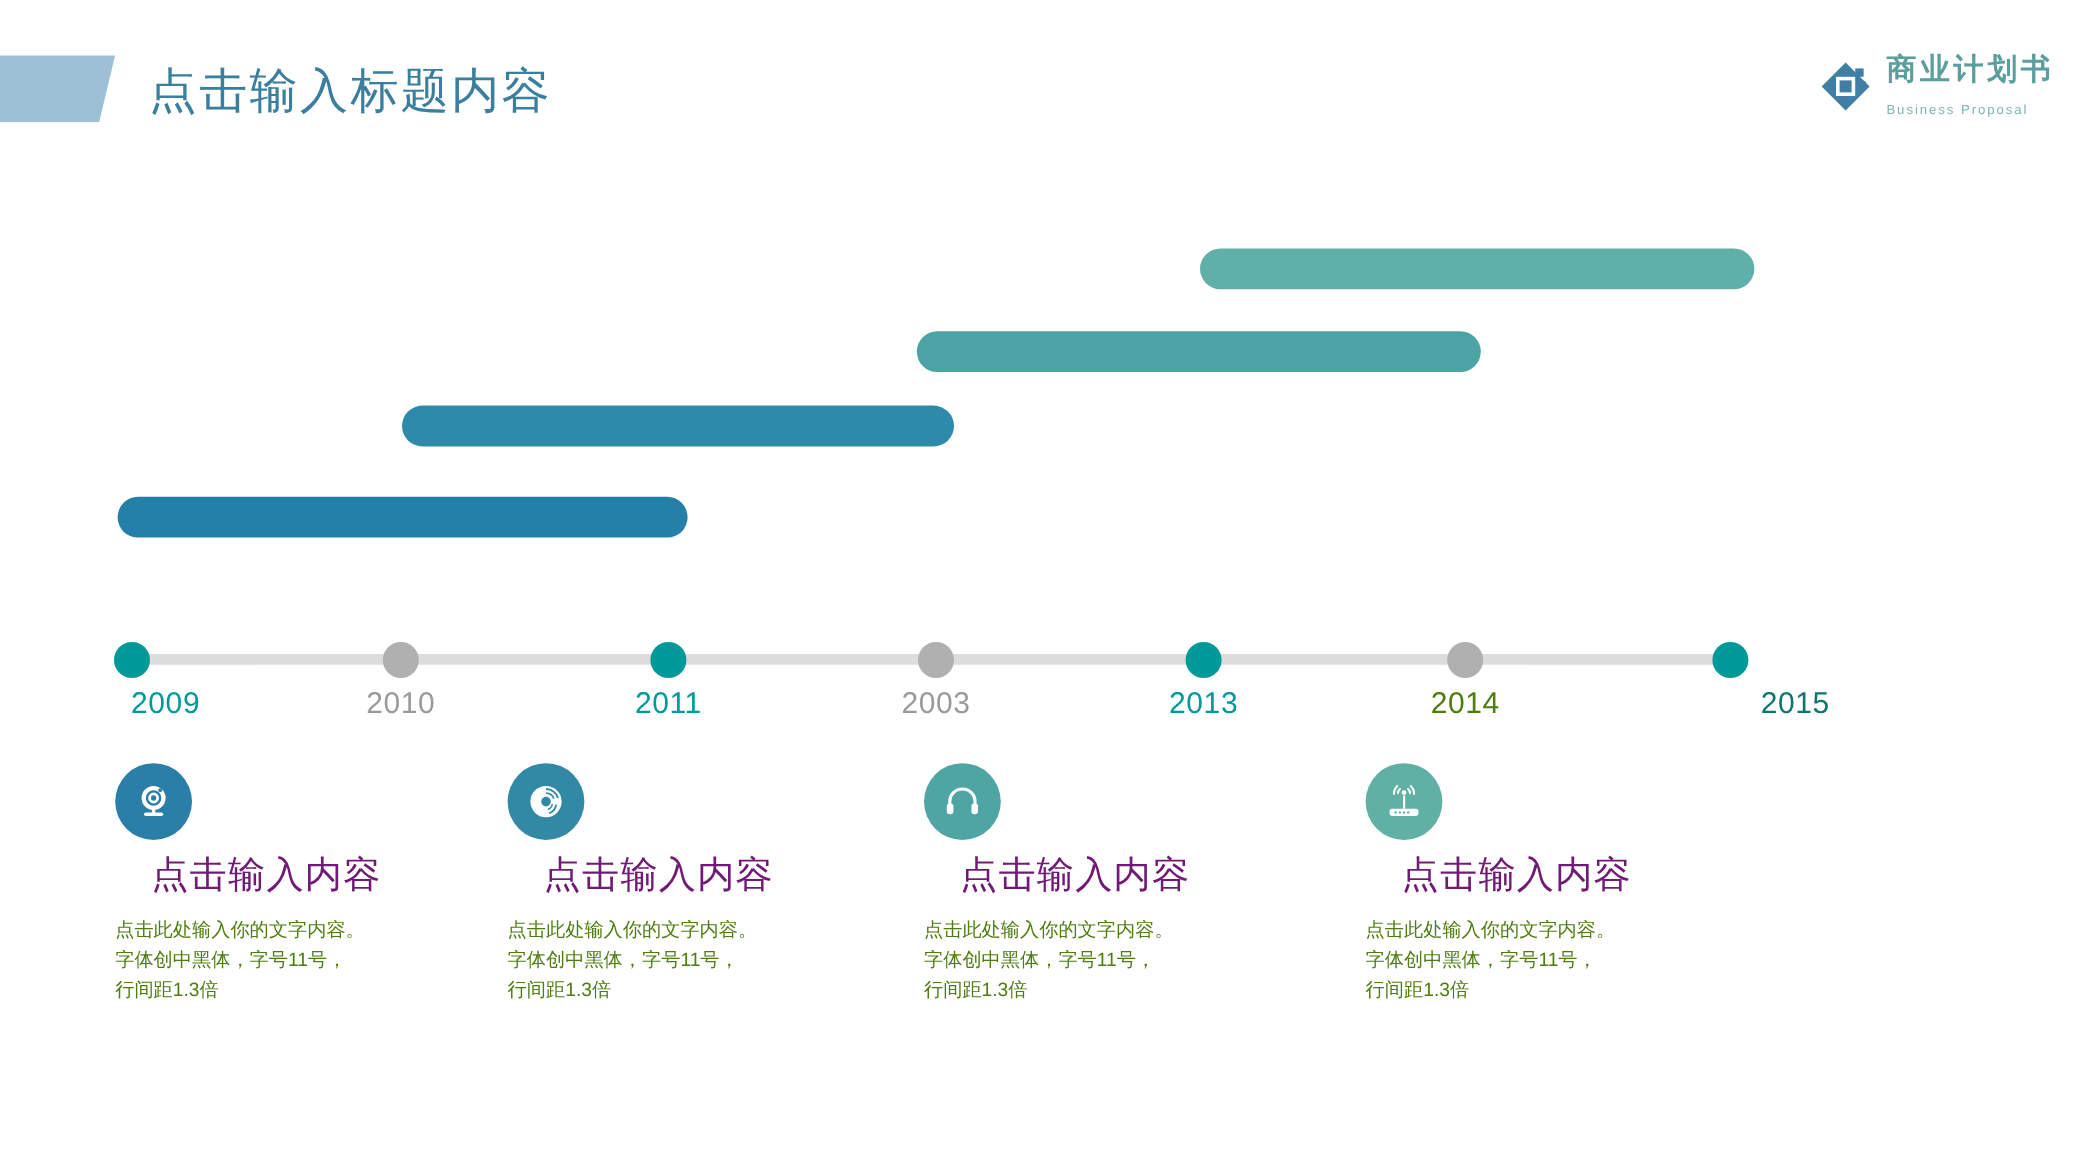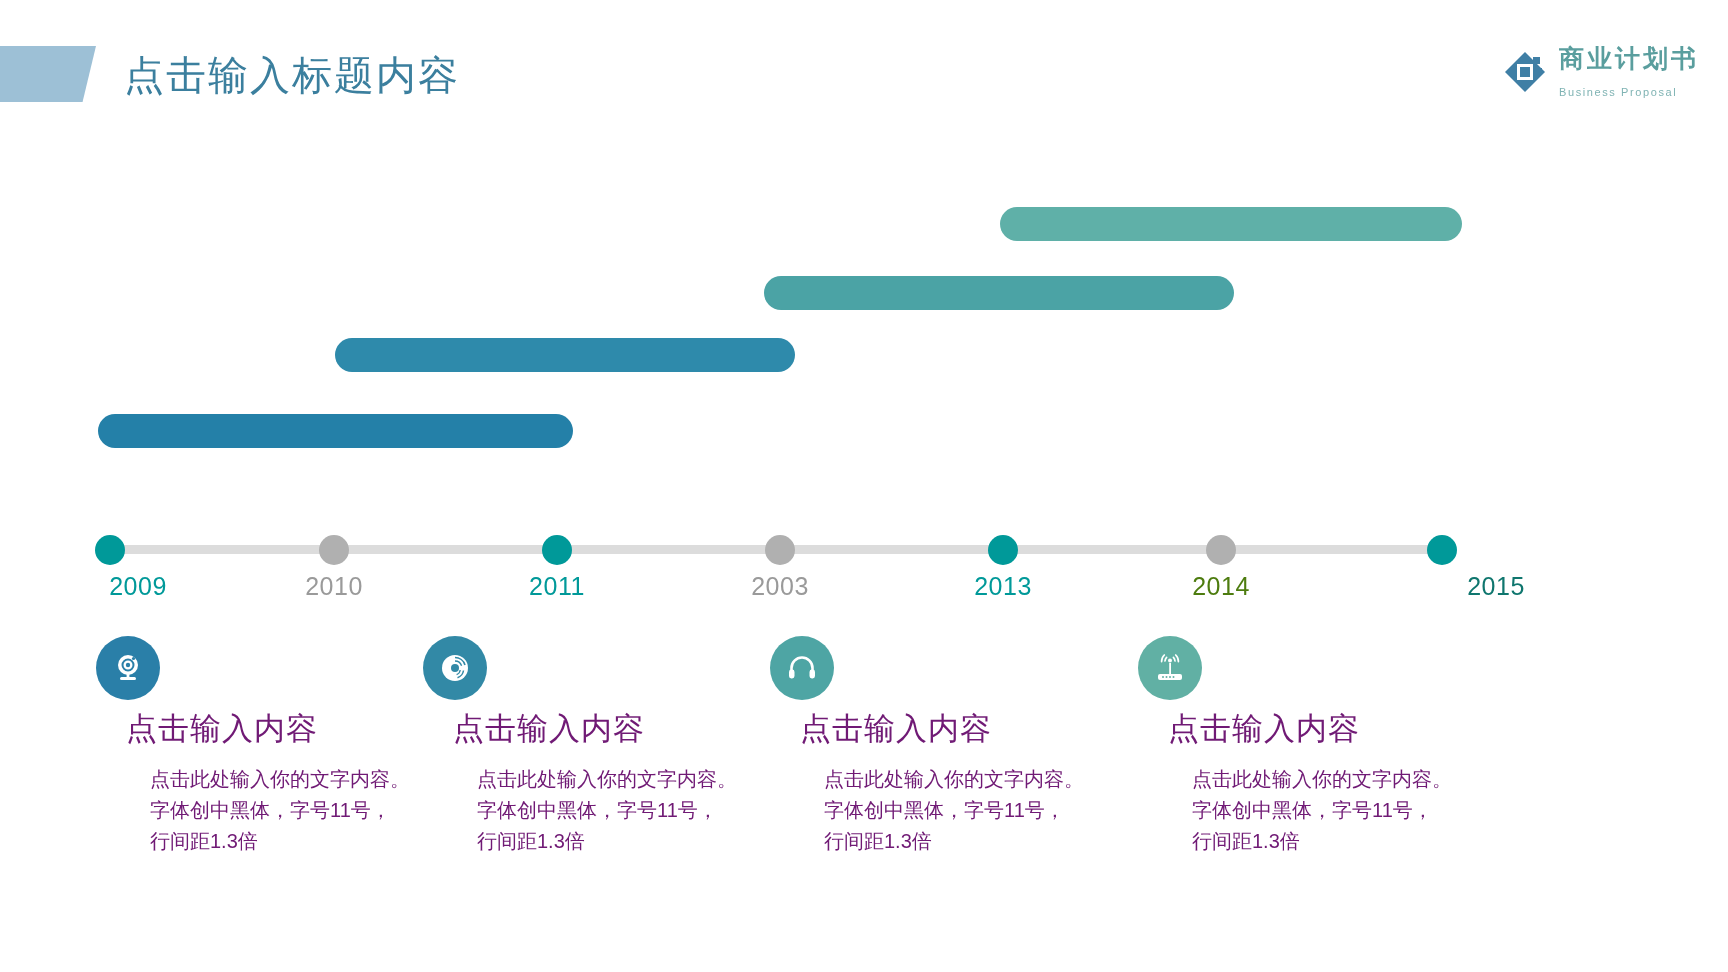--- a/index.html
+++ b/index.html
@@ -20,21 +20,21 @@
   }
   .page-title {
     position: absolute; left: 124px; top: 48px;
     font-size: 40px; letter-spacing: 2px;
     color: #3b7f9e; font-weight: 400;
     white-space: nowrap;
   }
 
   
   .logo-wrap {
-    position: absolute; right: 29px; top: 46px;
+    position: absolute; right: 16px; top: 46px;
     display: flex; align-items: center; gap: 12px;
   }
   .logo-mark { width: 44px; height: 44px; flex: none; }
   .logo-text { display: flex; flex-direction: column; line-height: 1; }
   .logo-cn {
     font-size: 25px; letter-spacing: 3px; font-weight: 700;
     color: #5a9e9e;
   }
   .logo-en {
     font-size: 11px; letter-spacing: 1.6px; margin-top: 16px;
@@ -70,22 +70,22 @@
     width: 64px; height: 64px; border-radius: 50%;
     display: flex; align-items: center; justify-content: center;
   }
   .col-icon svg { display: block; }
   .col-head {
     font-size: 31px; color: #701a75; font-weight: 400;
     letter-spacing: 1px; margin-top: 8px; margin-left: 30px;
     white-space: nowrap;
   }
   .col-body {
-    font-size: 20px; color: #701a75; line-height: 1.55;
-    margin-top: 14px; margin-left: 54px; width: 300px;
+    font-size: 16px; color: #4d7c0f; line-height: 1.55;
+    margin-top: 14px; width: 300px;
   }
   .col-body div { white-space: nowrap; }
 </style>
 </head>
 <body>
 
 <div class="slide">
 
   <div class="header-tab"></div>
   <div class="page-title">点击输入标题内容</div>

